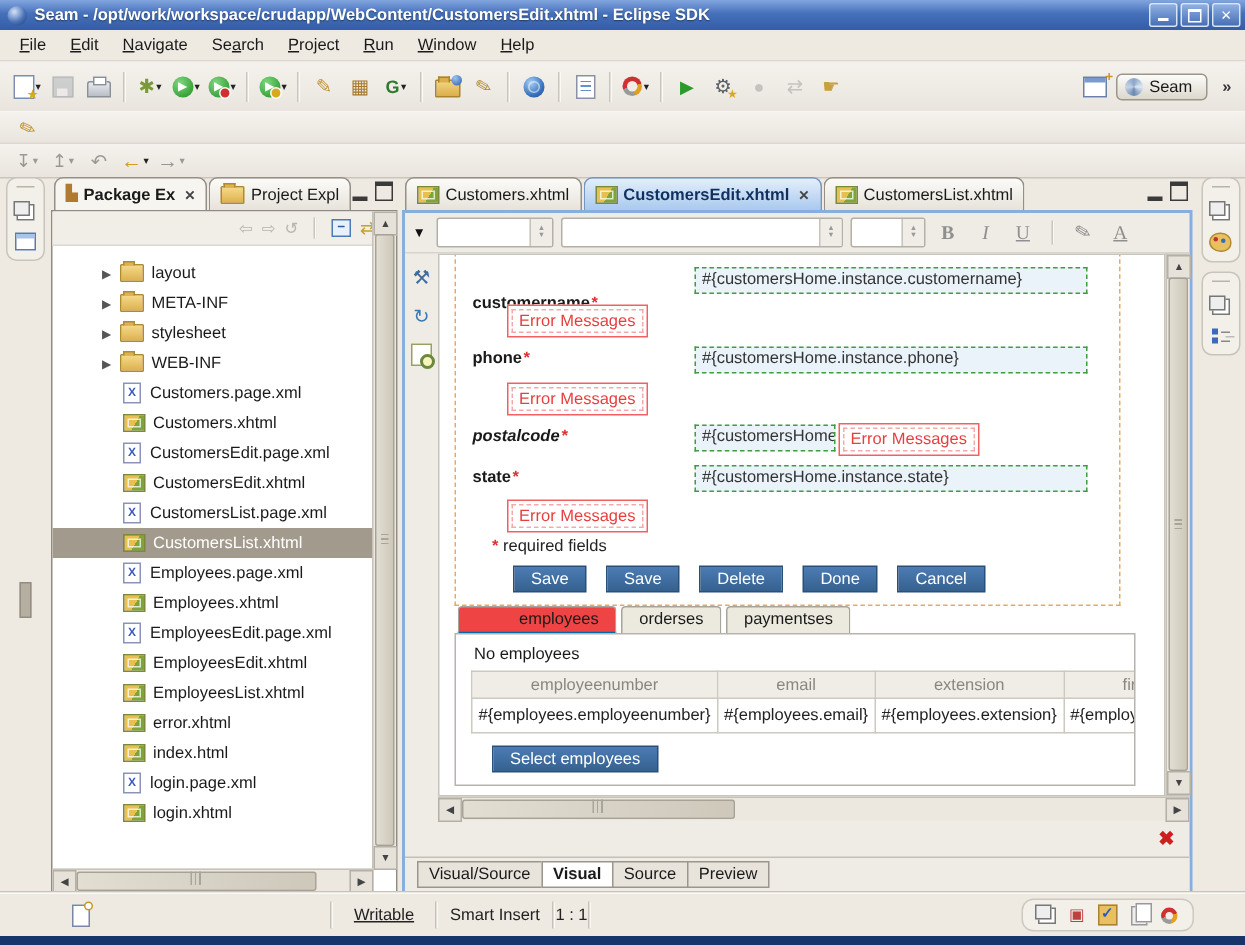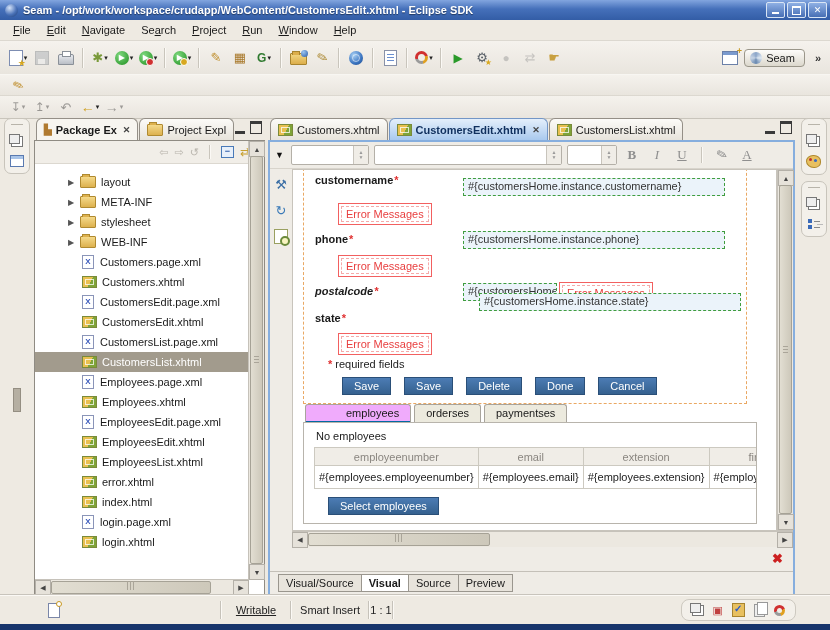--- a/index.html
+++ b/index.html
@@ -171,21 +171,21 @@
     padding:1px 4px;color:#333;white-space:nowrap;overflow:hidden;}
   .errbox{position:absolute;border:1px solid #f26060;color:#e83e3e;background:#fff;padding:4px 7px;
     outline:1px dashed #f5aaaa;outline-offset:-4px;white-space:nowrap;}
   .reqnote{position:absolute;left:34px;top:188px;color:#222;text-align:right;}
   .btnrow{position:absolute;left:49px;top:207px;display:flex;gap:13px;}
   .fbtn{background:linear-gradient(#4c7cb4,#35618f);color:#fff;border:1px solid #2a4f78;
     padding:2px 11px;white-space:nowrap;}
   .rtabs{position:absolute;left:12px;top:234px;display:flex;}
   .rtab{padding:2px 11px;border:1px solid #a8a49c;background:#eceade;margin-right:3px;
     border-radius:3px 3px 0 0;border-bottom:none;}
-  .rtab.active{background:#f0abfc;border-bottom:6px solid #0369a1;padding-left:40px;}
+  .rtab.active{background:#ef4444;border-bottom:6px solid #0369a1;padding-left:40px;}
   .panelbox{position:absolute;left:10px;top:252px;width:452px;height:100px;border:1px solid #b8b4ac;
     background:#fff;overflow:hidden;}
   .noemp{margin:7px 0 5px 12px;}
   table.emp{border-collapse:collapse;margin-left:10px;table-layout:fixed;}
   .emp th{background:#f0ede7;color:#8a8680;font-weight:normal;border:1px solid #ccc9c0;height:17px;
     padding:0 4px;font-size:11px;overflow:hidden;white-space:nowrap;}
   .emp td{border:1px solid #ccc9c0;height:22px;padding:0 4px;color:#222;overflow:hidden;white-space:nowrap;}
   .selbtn{margin:8px 0 0 24px;display:inline-block;}
   
   .tools-gl{color:#3a6ea5;font-size:13px;}
@@ -534,34 +534,34 @@
       <div class="ed-body">
         <div class="ed-strip">
           <span class="tools-gl">⚒</span>
           <span class="refresh-gl">↻</span>
           <span class="preview-ic"></span>
         </div>
 
         <div class="canvas">
           <div class="guide"></div>
 
-          <span class="flabel" style="top:4px;"><span>customername</span><b class="req">*</b></span>
+          <span class="flabel" style="top:26px;"><span>customername</span><b class="req">*</b></span>
           <span class="finput" style="top:8px;width:252px;">#{customersHome.instance.customername}</span>
           <span class="errbox" style="left:45px;top:33px;">Error Messages</span>
 
           <span class="flabel" style="top:63px;"><span>phone</span><b class="req">*</b></span>
           <span class="finput" style="top:61px;width:252px;">#{customersHome.instance.phone}</span>
           <span class="errbox" style="left:45px;top:85px;">Error Messages</span>
 
           <span class="flabel" style="top:115px;font-style:italic;"><span>postalcode</span><b class="req">*</b></span>
           <span class="finput" style="top:113px;width:84px;">#{customersHome.i</span>
           <span class="errbox" style="left:266px;top:112px;">Error Messages</span>
 
           <span class="flabel" style="top:142px;"><span>state</span><b class="req">*</b></span>
-          <span class="finput" style="top:123px;width:252px;margin-left:16px;">#{customersHome.instance.state}</span>
+          <span class="finput" style="top:140px;width:252px;">#{customersHome.instance.state}</span>
           <span class="errbox" style="left:45px;top:163px;">Error Messages</span>
 
           <span class="reqnote"><b class="req">*</b><span> required fields</span></span>
 
           <div class="btnrow">
             <span class="fbtn">Save</span>
             <span class="fbtn">Save</span>
             <span class="fbtn">Delete</span>
             <span class="fbtn">Done</span>
             <span class="fbtn">Cancel</span>

